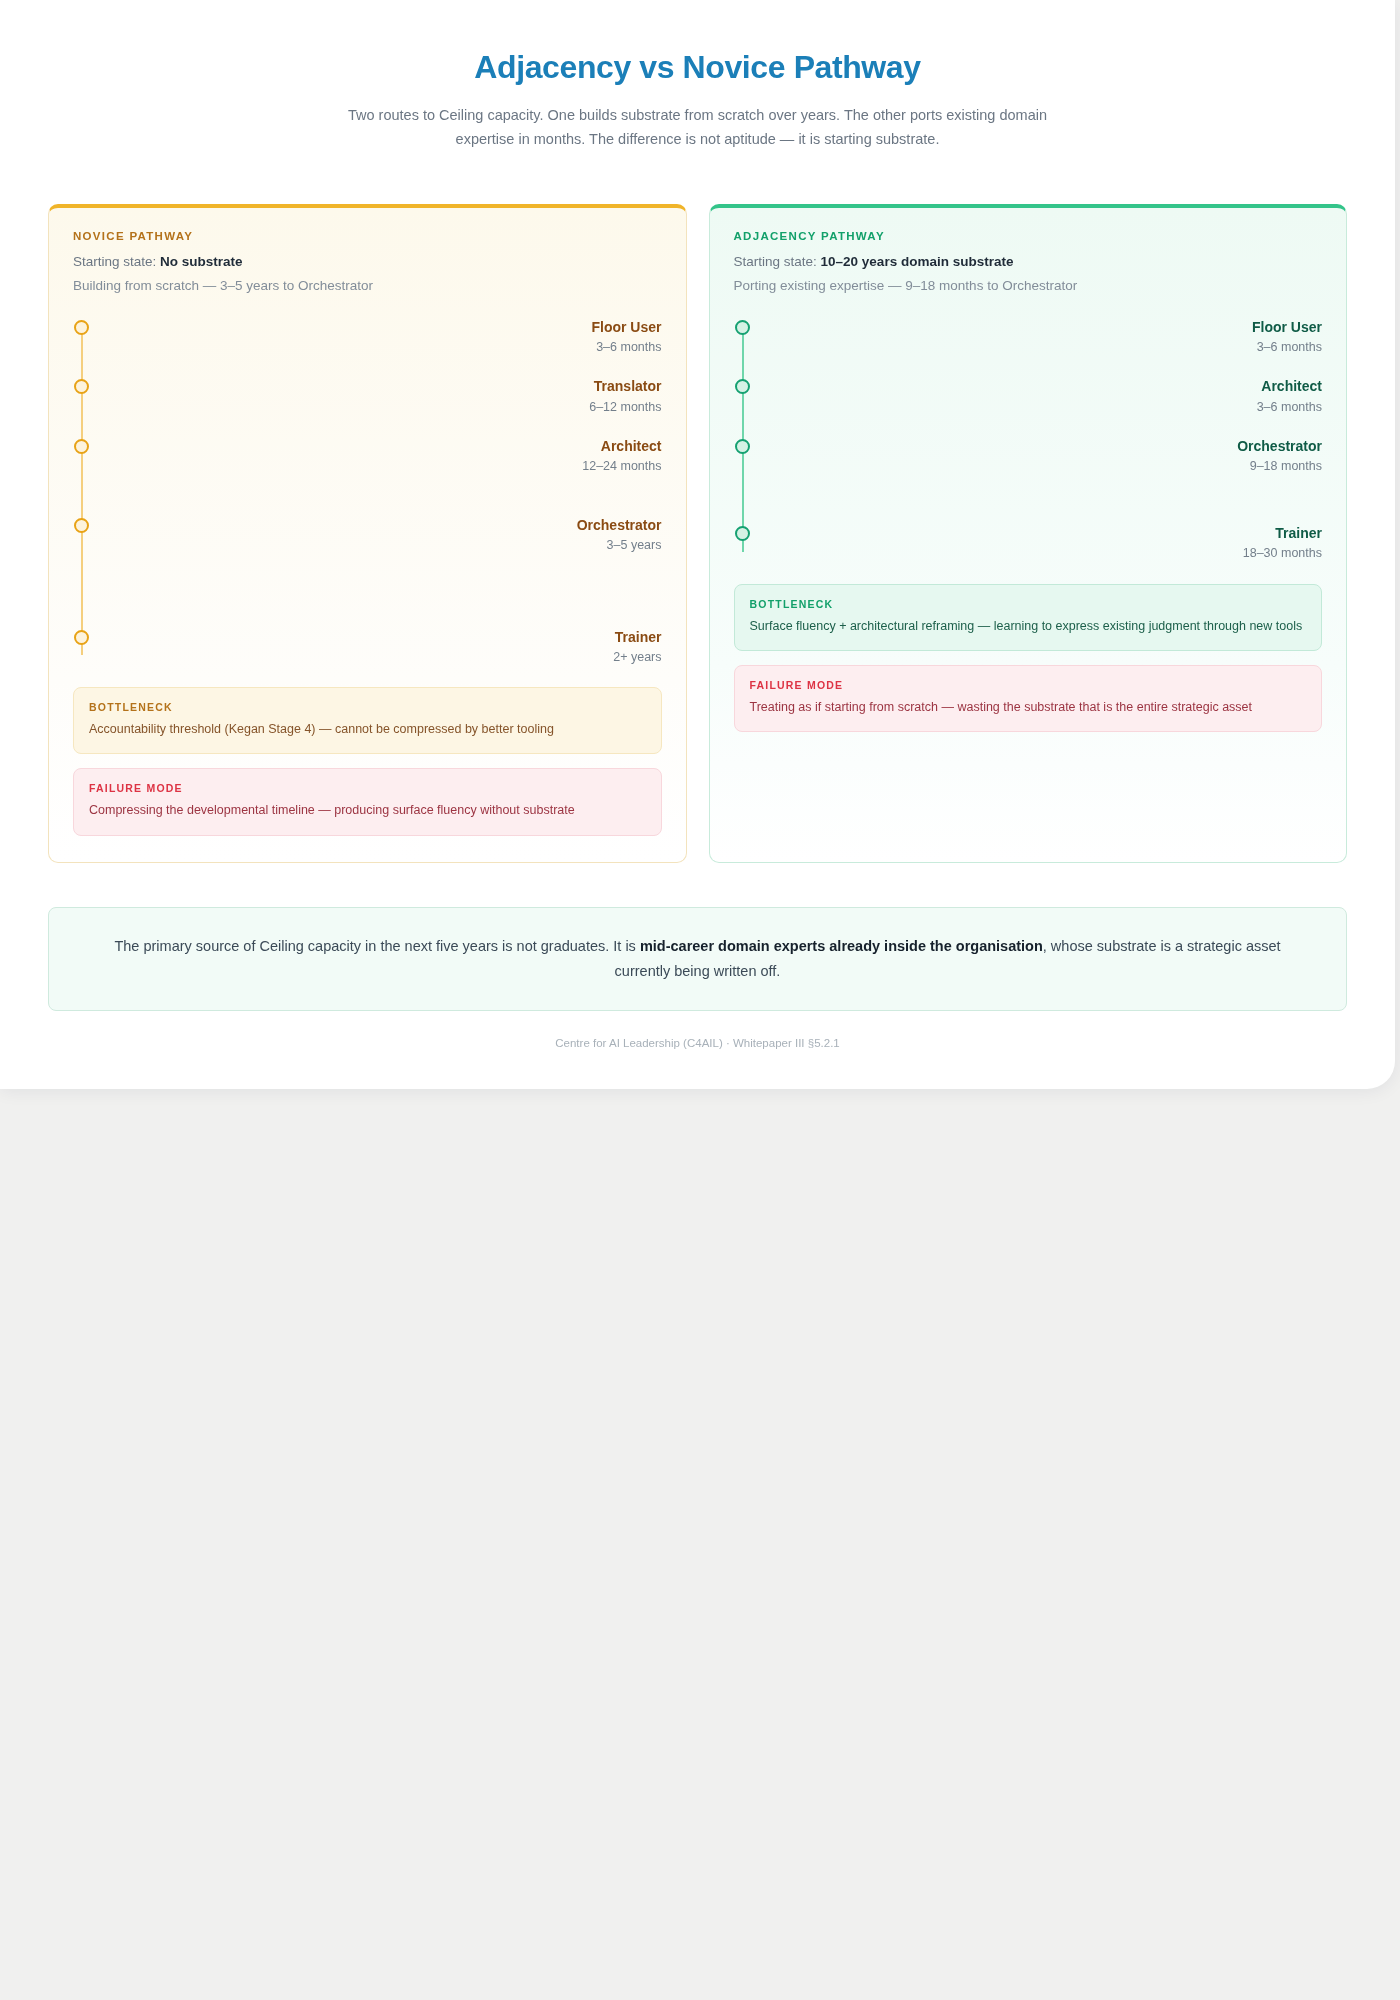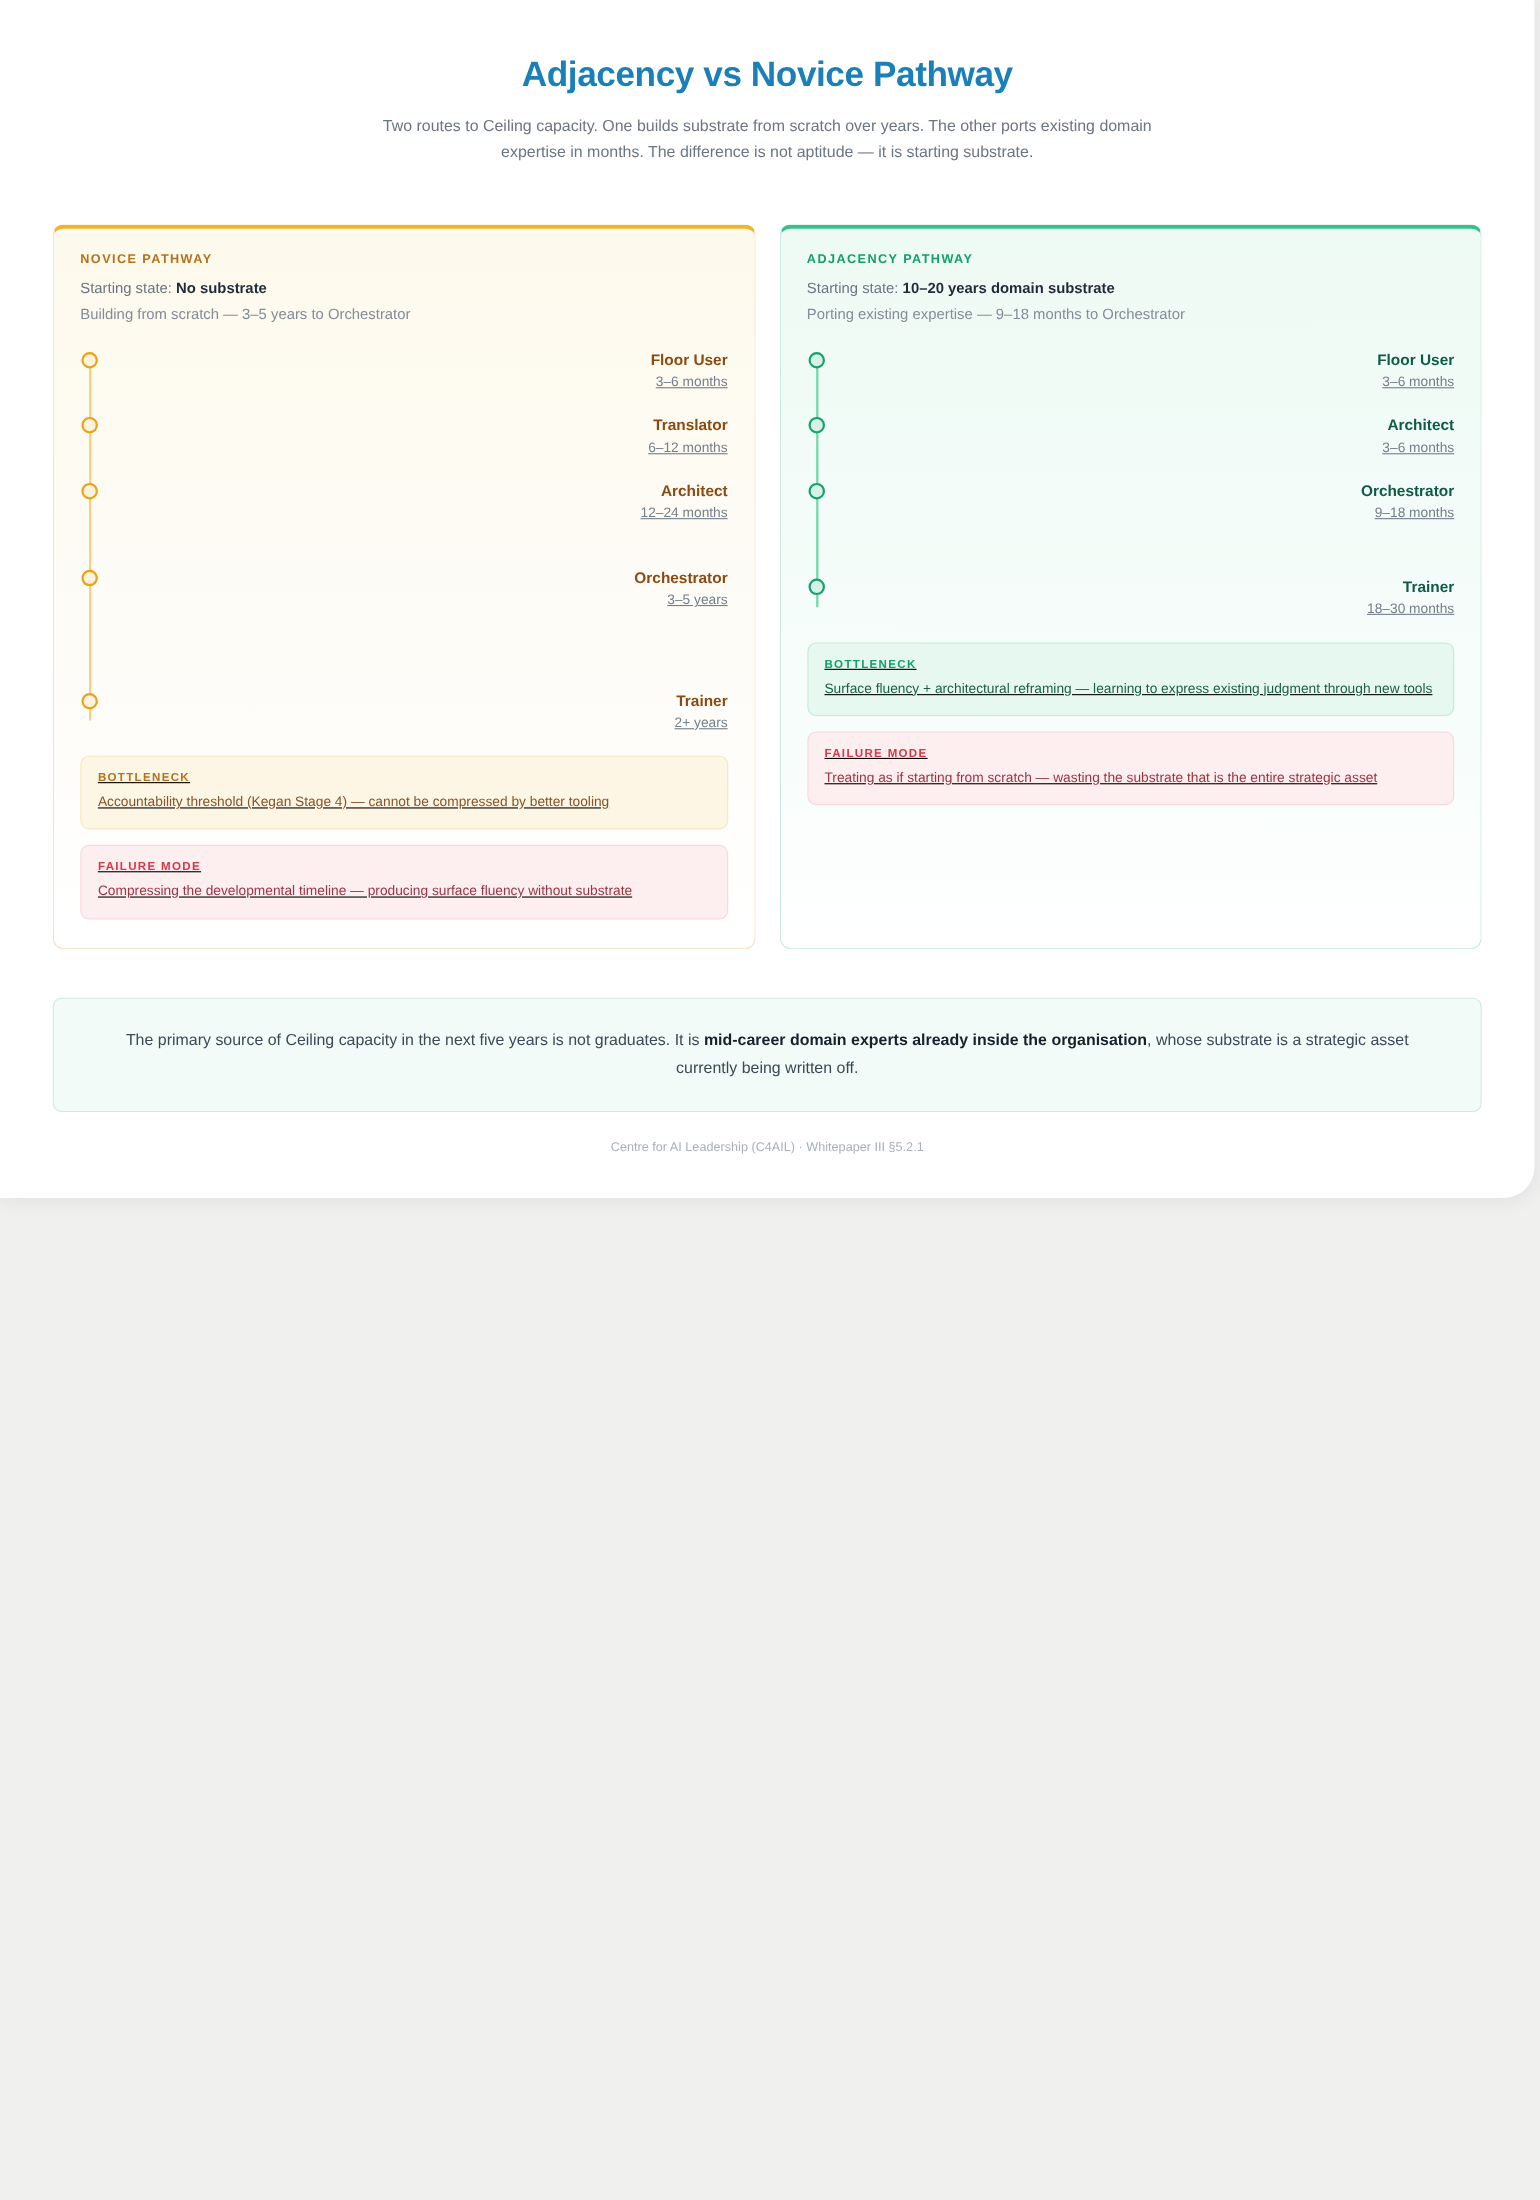--- a/index.html
+++ b/index.html
@@ -107,27 +107,26 @@
     height: 15px;
     border-radius: 50%;
     background: #fffdf6;
     box-sizing: border-box;
   }
   .dot-novice { border: 2px solid #e8a317; background: #fdf3dc; }
   .dot-adjacency { border: 2px solid #16a172; background: #d5f2e5; }
   .tl-role { font-size: 14px; font-weight: bold; line-height: 1.3; }
   .role-novice { color: #8a4b13; }
   .role-adjacency { color: #0f5b46; }
-  .tl-dur { font-size: 12.5px; color: #737f8b; margin-top: 3px; line-height: 1.3; text-decoration: underline; }
+  .tl-dur { font-size: 12.5px; color: #737f8b; margin-top: 3px; line-height: 1.3; }
 
   .note-box {
     border-radius: 8px;
     padding: 13px 15px 14px 15px;
     margin-top: 14px;
-    text-decoration: underline;
   }
   .note-label {
     font-size: 10.5px;
     font-weight: bold;
     letter-spacing: 1.2px;
     margin-bottom: 7px;
   }
   .note-text { font-size: 12.5px; line-height: 1.55; }
 
   .box-bottleneck-novice { background: #fdf6e4; border: 1px solid #f6e7c0; }

